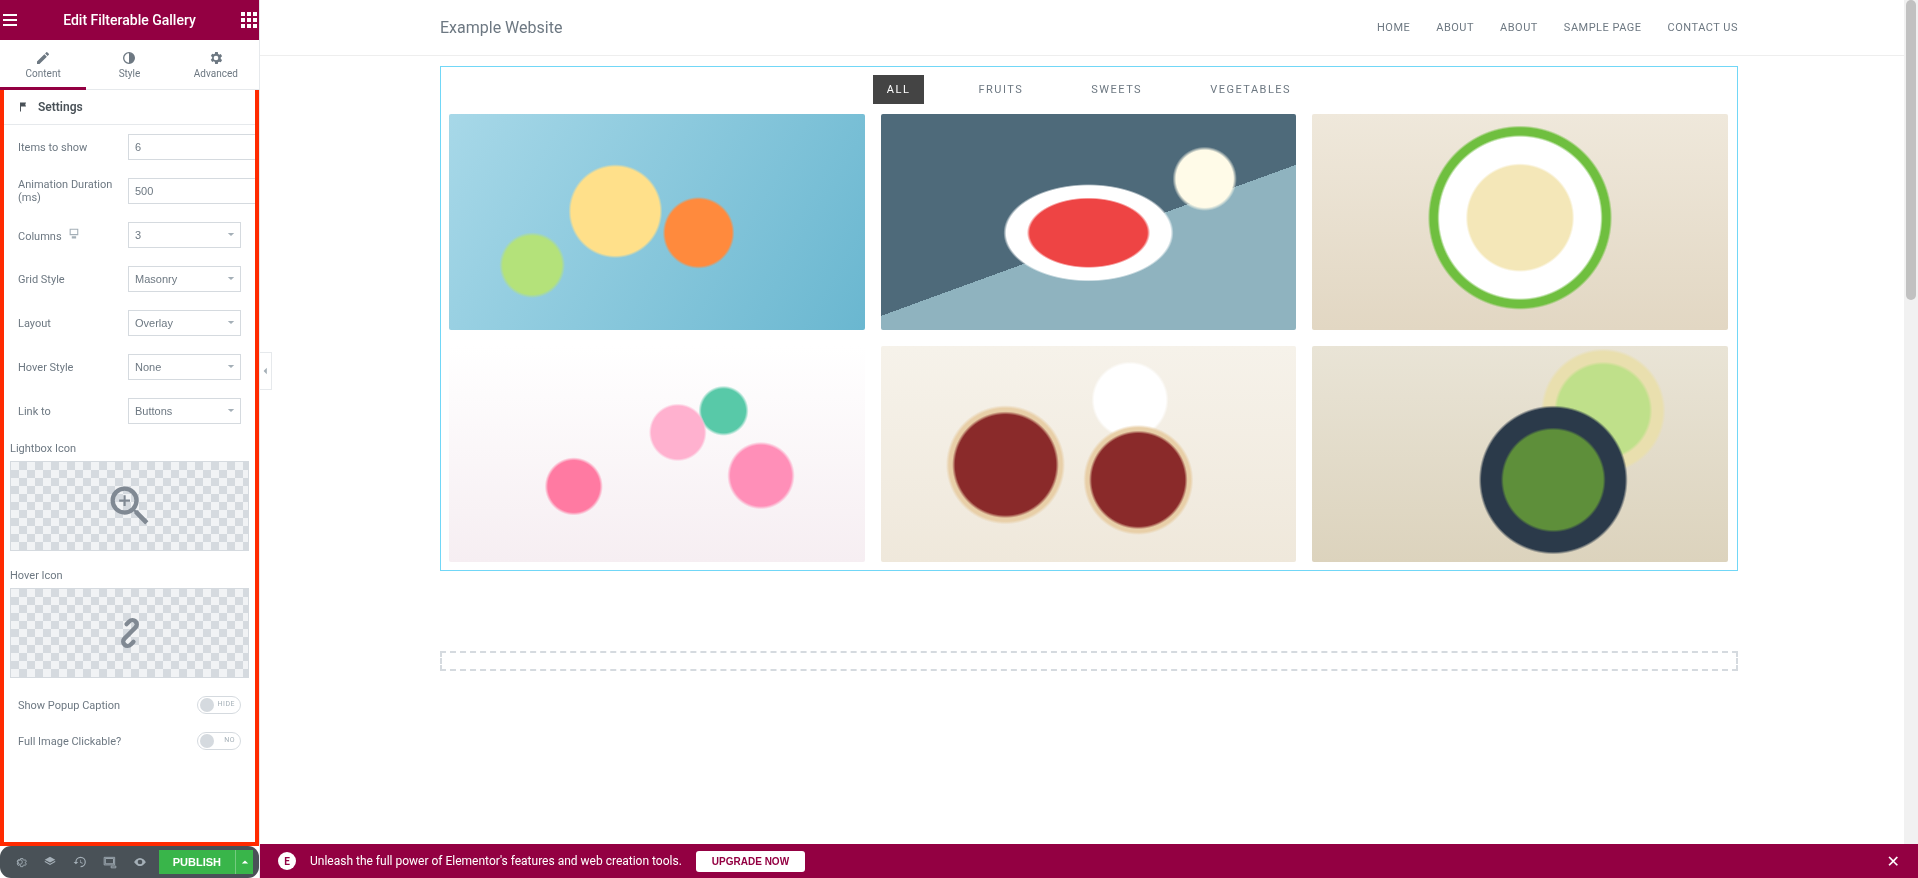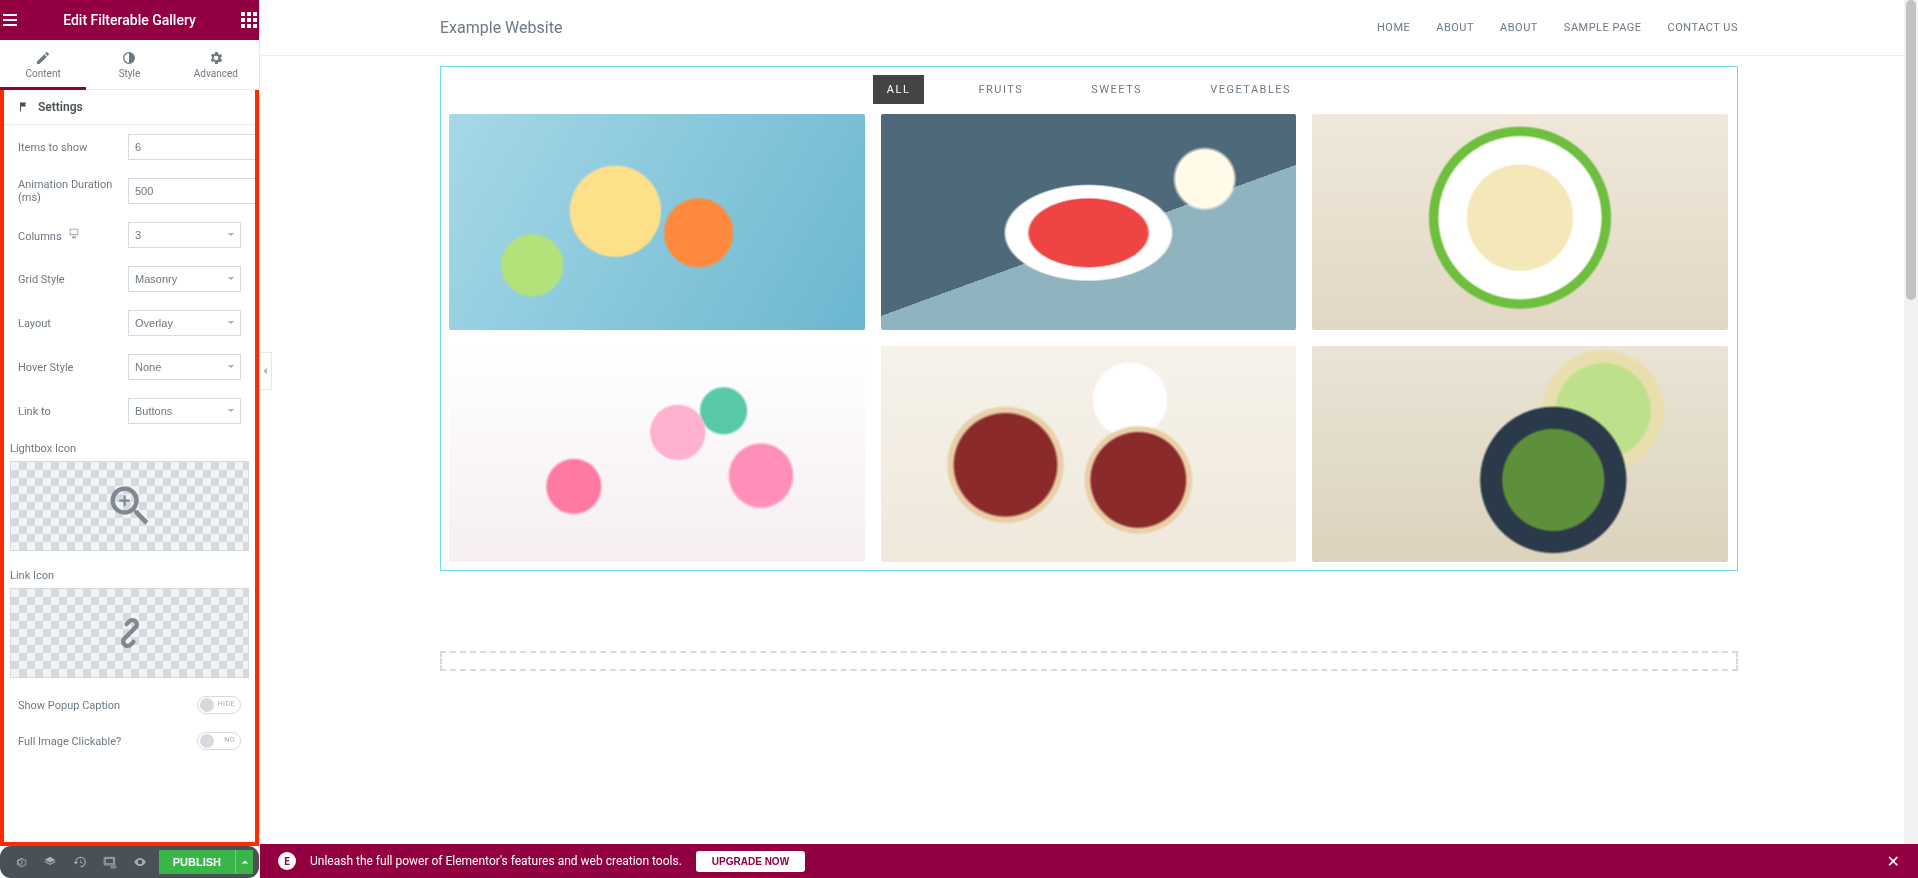--- a/index.html
+++ b/index.html
@@ -250,21 +250,21 @@
     <div class="ctrl-full">
       <label>Lightbox Icon</label>
       <div class="img-well">
         <svg viewBox="0 0 24 24">
             <path d="M15.5 14h-.79l-.28-.27A6.47 6.47 0 0016 9.5 6.5 6.5 0 109.5 16c1.61 0 3.09-.59 4.23-1.57l.27.28v.79l5 4.99L20.49 19l-4.99-5zM9.5 14A4.5 4.5 0 119.5 5a4.5 4.5 0 010 9zM10 7H9v2H7v1h2v2h1v-2h2V9h-2z"></path>
           </svg>
       </div>
     </div>
 
     <div class="ctrl-full">
-      <label>Link Icon</label>
+      <label>Hover Icon</label>
       <div class="img-well">
         <svg viewBox="0 0 24 24">
             <path d="M10.59 13.41a1 1 0 001.41 0l3.18-3.18a3 3 0 10-4.24-4.24L9.76 7.17a1 1 0 101.41 1.41l1.18-1.18a1 1 0 111.41 1.41l-3.18 3.18a1 1 0 000 1.42zM13.41 10.59a1 1 0 00-1.41 0l-3.18 3.18a3 3 0 104.24 4.24l1.18-1.18a1 1 0 10-1.41-1.41l-1.18 1.18a1 1 0 11-1.41-1.41l3.18-3.18a1 1 0 000-1.42z"></path>
           </svg>
       </div>
     </div>
 
     <div class="toggle-row">
       <label>Show Popup Caption</label>
       <div class="toggle">

